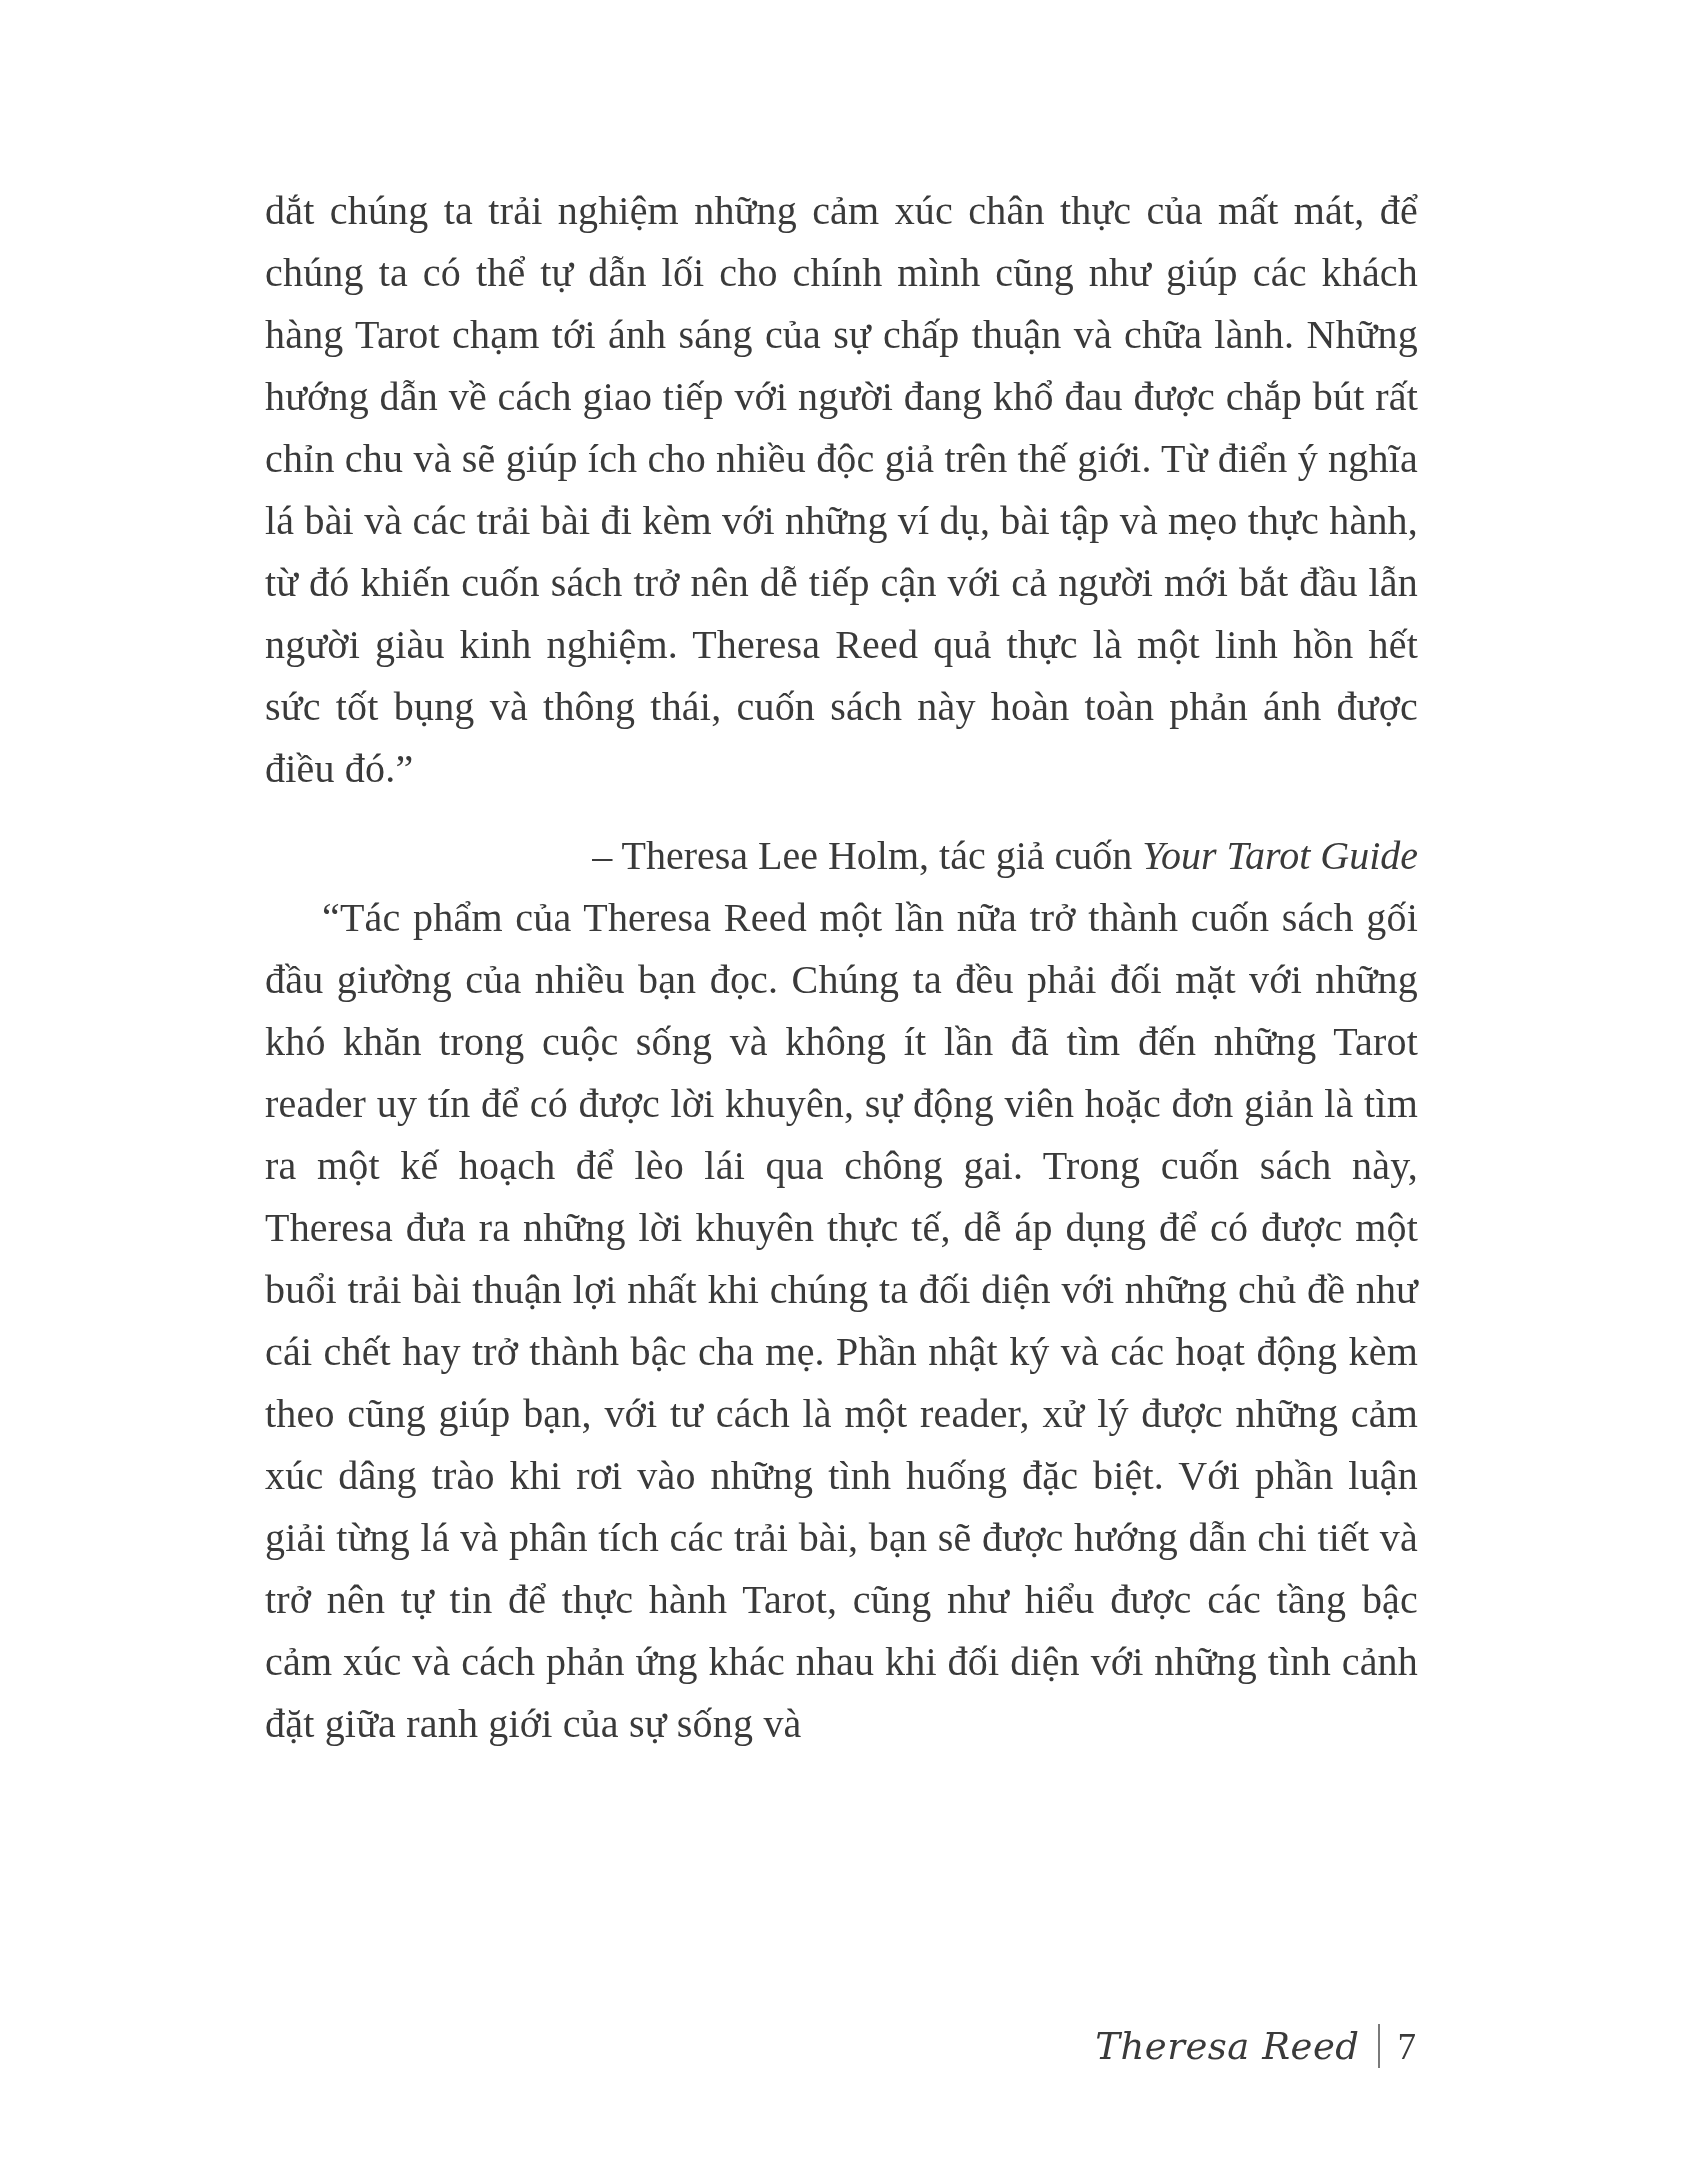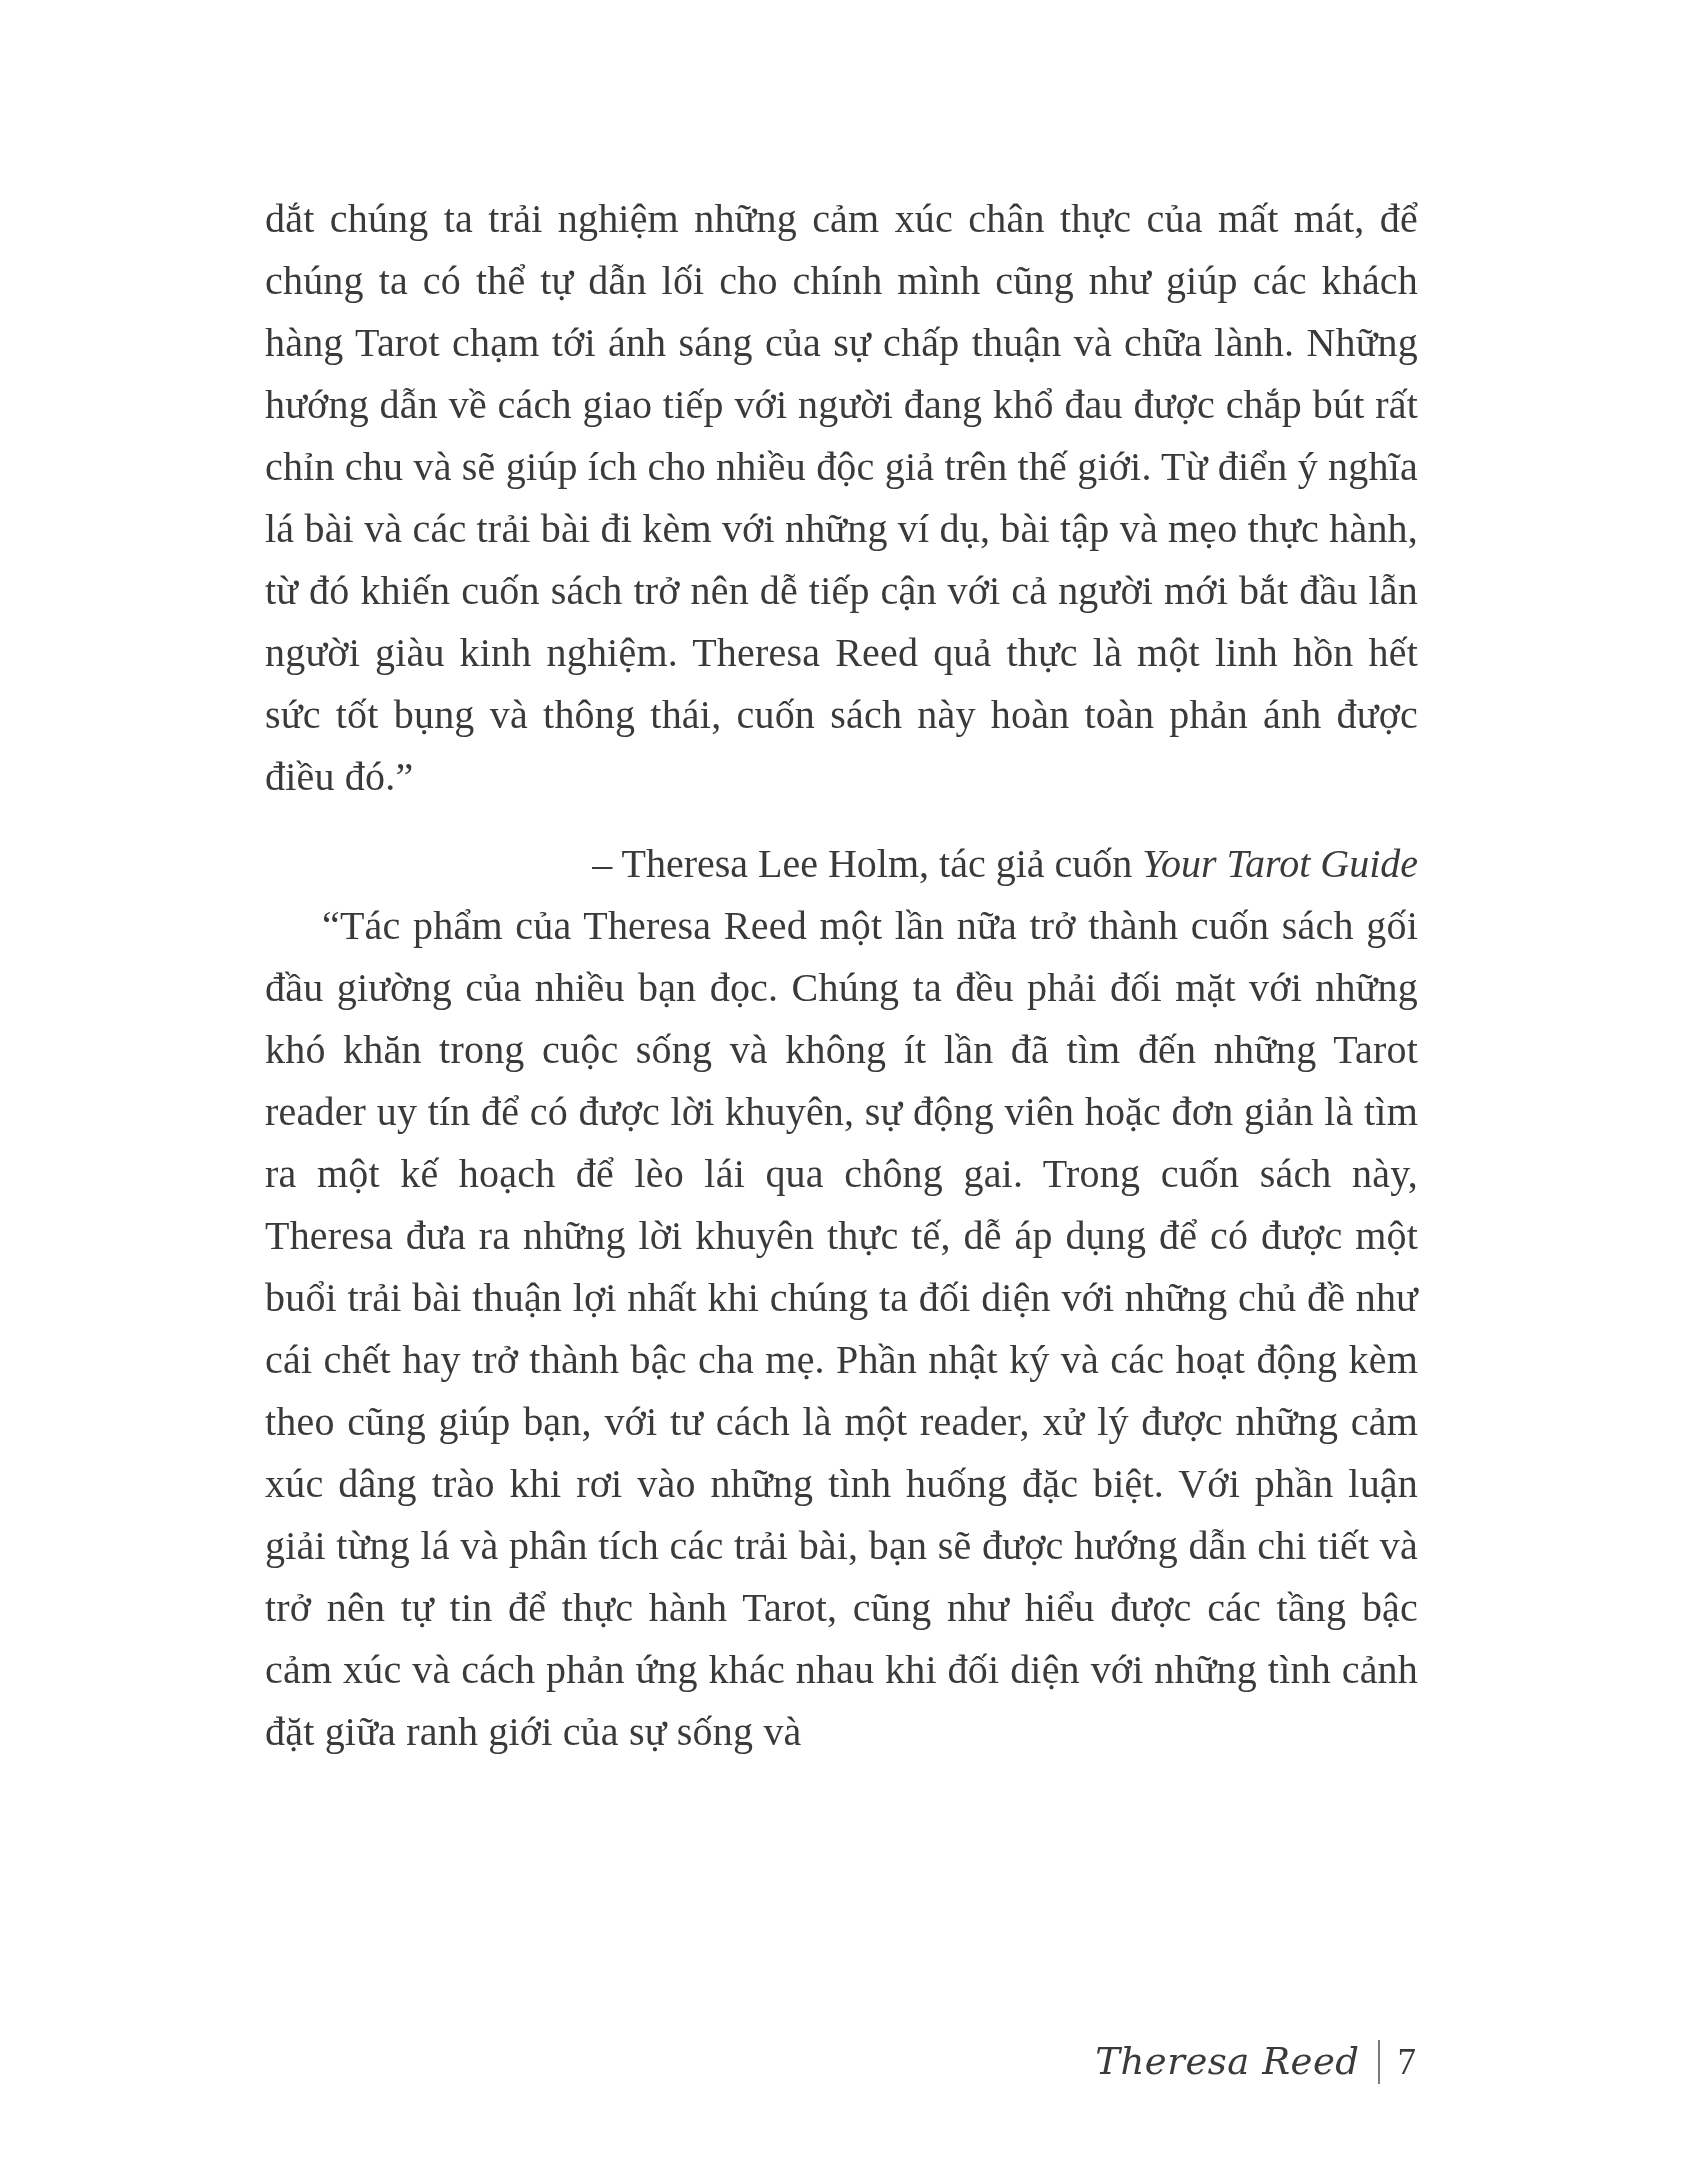--- a/index.html
+++ b/index.html
@@ -11,21 +11,21 @@
     position: relative;
     width: 1683px;
     height: 2178px;
     background: #ffffff;
     font-family: "Liberation Serif", "DejaVu Serif", serif;
     color: #3a3a3a;
     overflow: hidden;
   }
   .text-block {
     position: absolute;
-    top: 188px;
+    top: 180px;
     left: 265px;
     width: 1153px;
   }
   .para {
     margin: 0;
     font-size: 40px;
     line-height: 62px;
     text-align: justify;
     letter-spacing: 0.2px;
   }
@@ -37,22 +37,23 @@
   }
   .attribution em {
     font-style: italic;
   }
   .para.indent {
     text-indent: 57px;
   }
   .footer {
     position: absolute;
     right: 267px;
-    bottom: 94px;
+    bottom: 110px;
     display: flex;
+    align-items: center;
     font-size: 37px;
   }
   .footer-author {
     font-style: italic;
     font-family: "DejaVu Serif", "Liberation Serif", serif;
     letter-spacing: 0.5px;
   }
   .footer-divider {
     display: inline-block;
     width: 2px;

